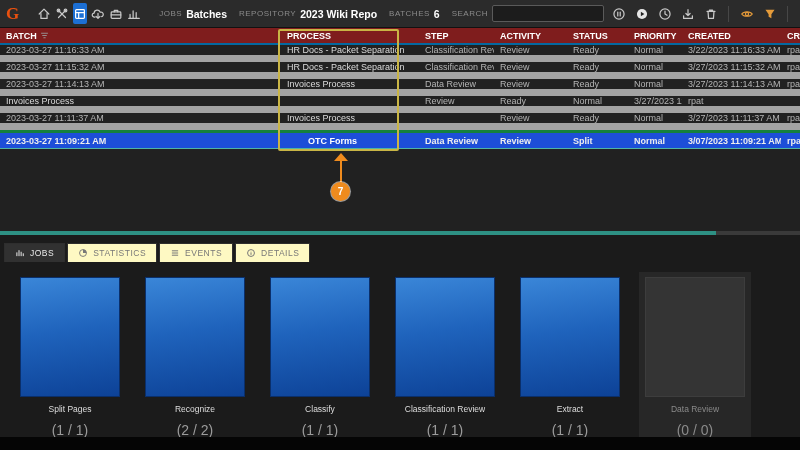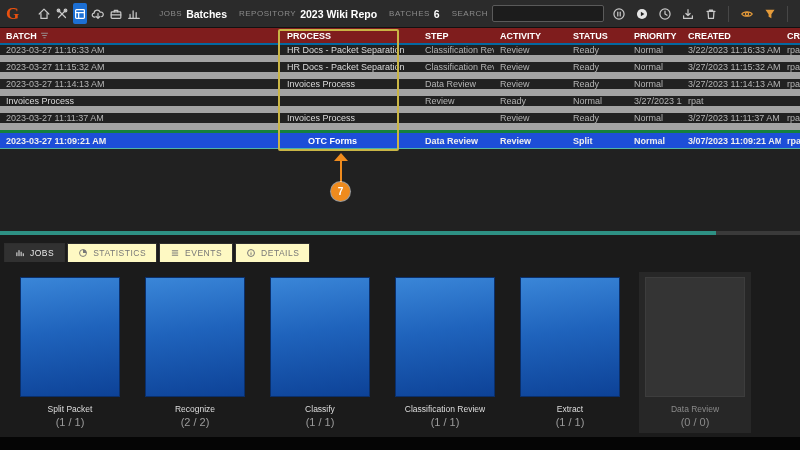--- a/index.html
+++ b/index.html
@@ -77,21 +77,21 @@
     background:#fef9c3; border:1px solid #2e2e2e; border-bottom:none; cursor:pointer;
   }
   .tab.active { background:#313131; color:#eaeaea; }
   .tab svg { width:10px; height:10px; }
   .tab .t { stroke:currentColor; fill:none; stroke-width:1.6; }
   .cards { display:flex; gap:13px; padding:10px 0 0 14px; }
   .card { width:112px; display:flex; flex-direction:column; align-items:center; padding:5px 0; cursor:pointer; }
   .thumb { width:100px; height:120px; border:1px solid #0a2f6b;
     background:linear-gradient(172deg,#3a86d8 0%, #1f63bc 45%, #0d4297 100%); }
   .card .name { margin-top:7px; font-size:8.5px; color:#dedede; text-align:center; white-space:nowrap; }
-  .card .count { margin-top:2px; font-size:11px; color:#9c9c9c; }
+  .card .count { margin-top:8px; font-size:14px; color:#9c9c9c; }
   .card.disabled { background:#272727; }
   .card.disabled .thumb { background:#343434; border-color:#3d3d3d; }
   .card.disabled .name, .card.disabled .count { color:#8a8a8a; }
 
   .statusbar { position:absolute; bottom:0; left:0; right:0; height:13px; background:#050505; }
 </style>
 </head>
 <body>
 
 <div class="topbar">
@@ -313,21 +313,21 @@
           <circle cx="8" cy="8" r="5.5"></circle>
           <path d="M8 7v4M8 4.8v.4"></path>
         </svg>
       <span>DETAILS</span>
     </div>
   </div>
 
   <div class="cards">
     <div class="card">
       <div class="thumb"></div>
-      <span class="name">Split Packet</span>
+      <span class="name">Split Pages</span>
       <span class="count">(1 / 1)</span>
     </div>
     <div class="card">
       <div class="thumb"></div>
       <span class="name">Recognize</span>
       <span class="count">(2 / 2)</span>
     </div>
     <div class="card">
       <div class="thumb"></div>
       <span class="name">Classify</span>

